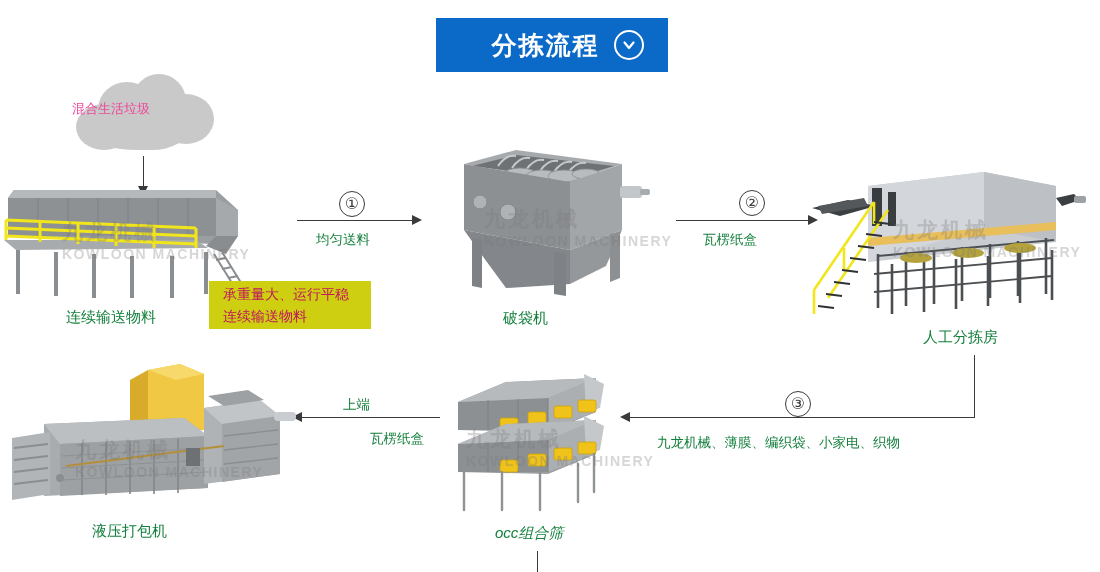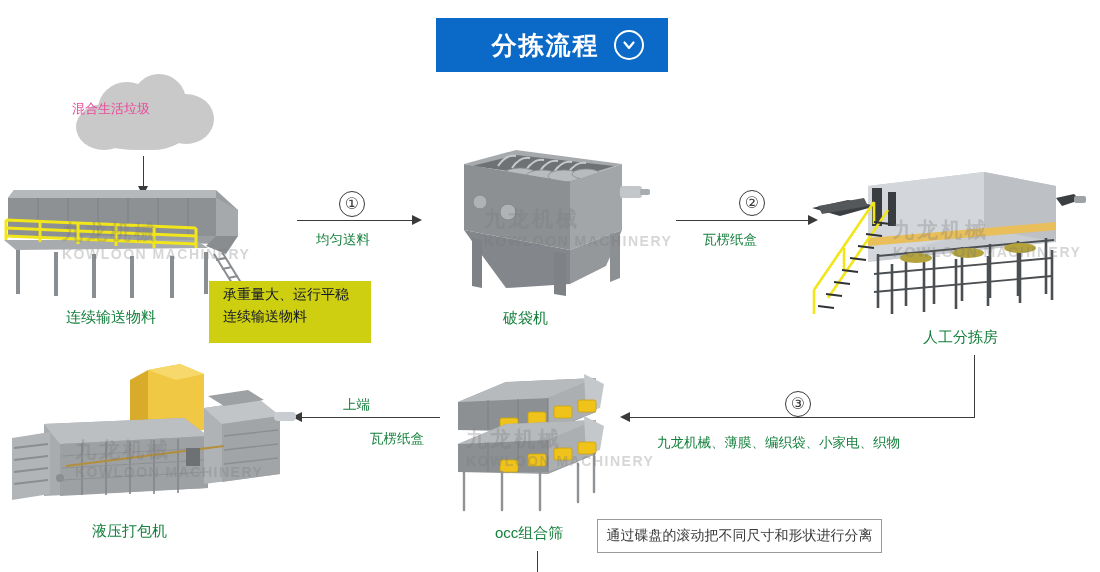--- a/index.html
+++ b/index.html
@@ -45,22 +45,22 @@
   .ar-down{border-left:5px solid transparent;border-right:5px solid transparent;border-top:10px solid #3a3a3a;}
 
   .circnum{
     position:absolute;font-size:16px;color:#3a3a3a;width:24px;height:24px;
     border:1.2px solid #3a3a3a;border-radius:50%;
     display:flex;align-items:center;justify-content:center;line-height:1;
   }
 
   
   .note-yellow{
-    position:absolute;left:209px;top:281px;width:162px;height:62px;
-    background:#cfcf12;color:#0f172a;font-size:14px;line-height:22px;
+    position:absolute;left:209px;top:281px;width:162px;height:48px;
+    background:#cfcf12;color:#be185d;font-size:14px;line-height:22px;
     padding:2px 0 17px 14px;box-sizing:border-box;
   }
   
   .note-box{
     position:absolute;left:597px;top:519px;width:285px;height:34px;
     border:1px solid #9a9a9a;background:#fff;color:#3a3a3a;font-size:14px;
     display:flex;align-items:center;justify-content:center;box-sizing:border-box;
   }
 
   
@@ -330,24 +330,23 @@
       <line x1="58" y1="104" x2="58" y2="142" stroke="#909396"></line>
       <line x1="96" y1="104" x2="96" y2="142" stroke="#909396"></line>
       <line x1="134" y1="96" x2="134" y2="134" stroke="#909396"></line>
       <line x1="150" y1="86" x2="150" y2="124" stroke="#909396"></line>
     </g>
   </svg>
   <div class="wm" style="left:466px;top:425px;">
     <span class="wm1">九龙机械</span>
     <span class="wm2">KOWLOON MACHINERY</span>
   </div>
-  <div class="cap" style="left:495px;top:524px;">occ组合筛</div>
+  <div class="cap" style="left:495px;top:524px;font-style:italic;">occ组合筛</div>
   <div class="vline" style="left:537px;top:551px;height:21px;"></div>
 
-  <div class="note-box">通过碟盘的滚动把不同尺寸和形状进行分离</div>
 
   <div class="hline" style="left:302px;top:417px;width:138px;"></div>
   <div class="arrowhead ar-left" style="left:292px;top:412px;"></div>
   <div class="cap small" style="left:343px;top:396px;">上端</div>
   <div class="cap small" style="left:340px;top:430px;margin-left:30px;">瓦楞纸盒</div>
 
   <svg class="mach" style="left:8px;top:362px;" width="288" height="148" viewBox="0 0 288 148">
 
     <polygon points="140,8 172,2 196,12 196,68 140,70" fill="#f0c843"></polygon>
     <polygon points="140,8 140,70 122,64 122,18" fill="#d8ac2a"></polygon>

